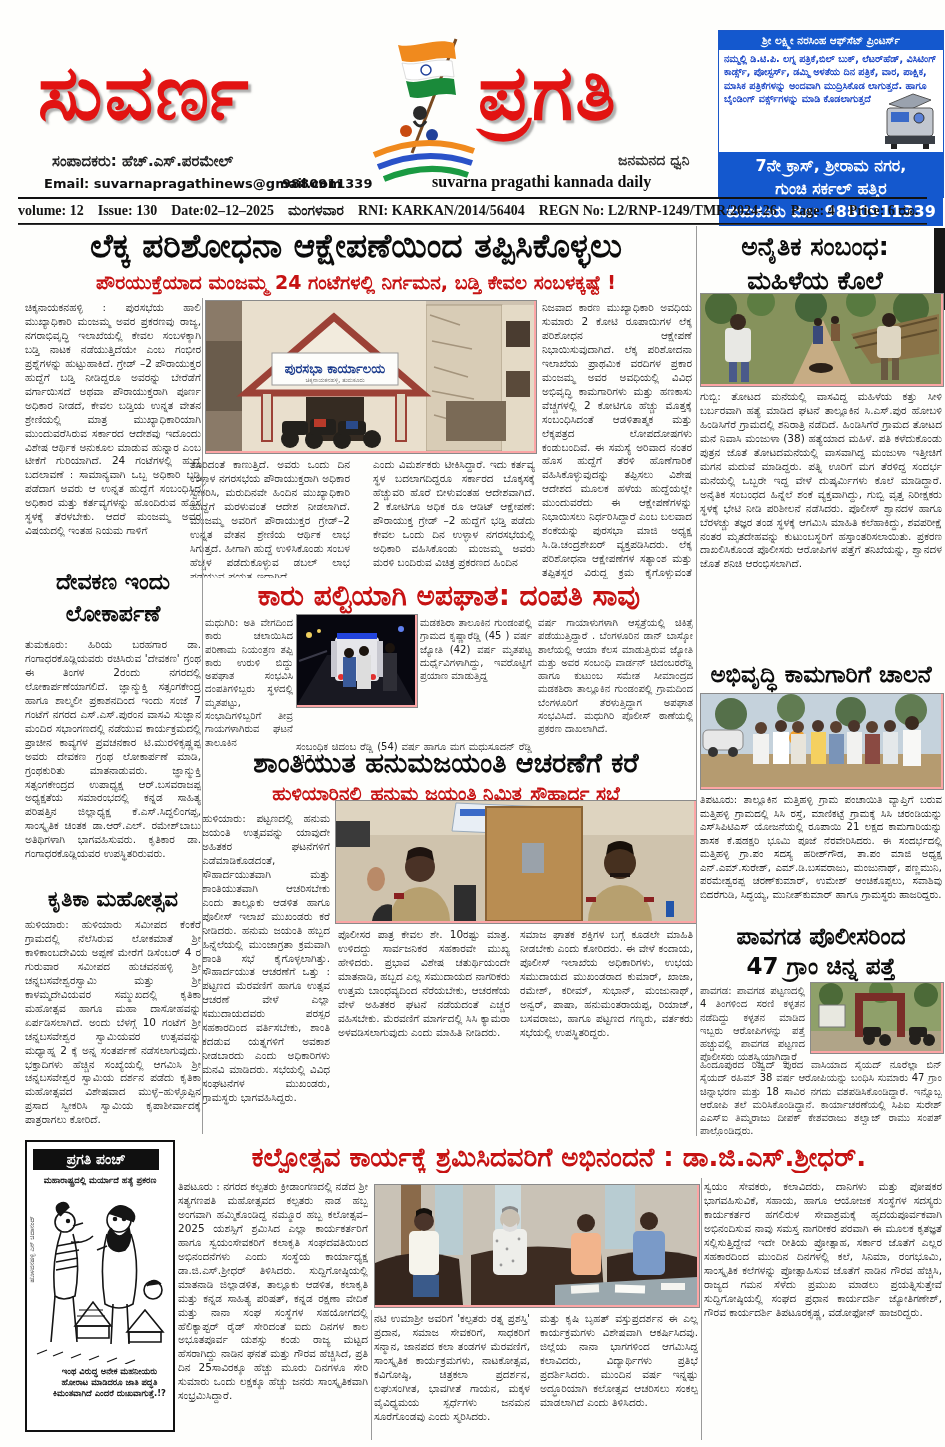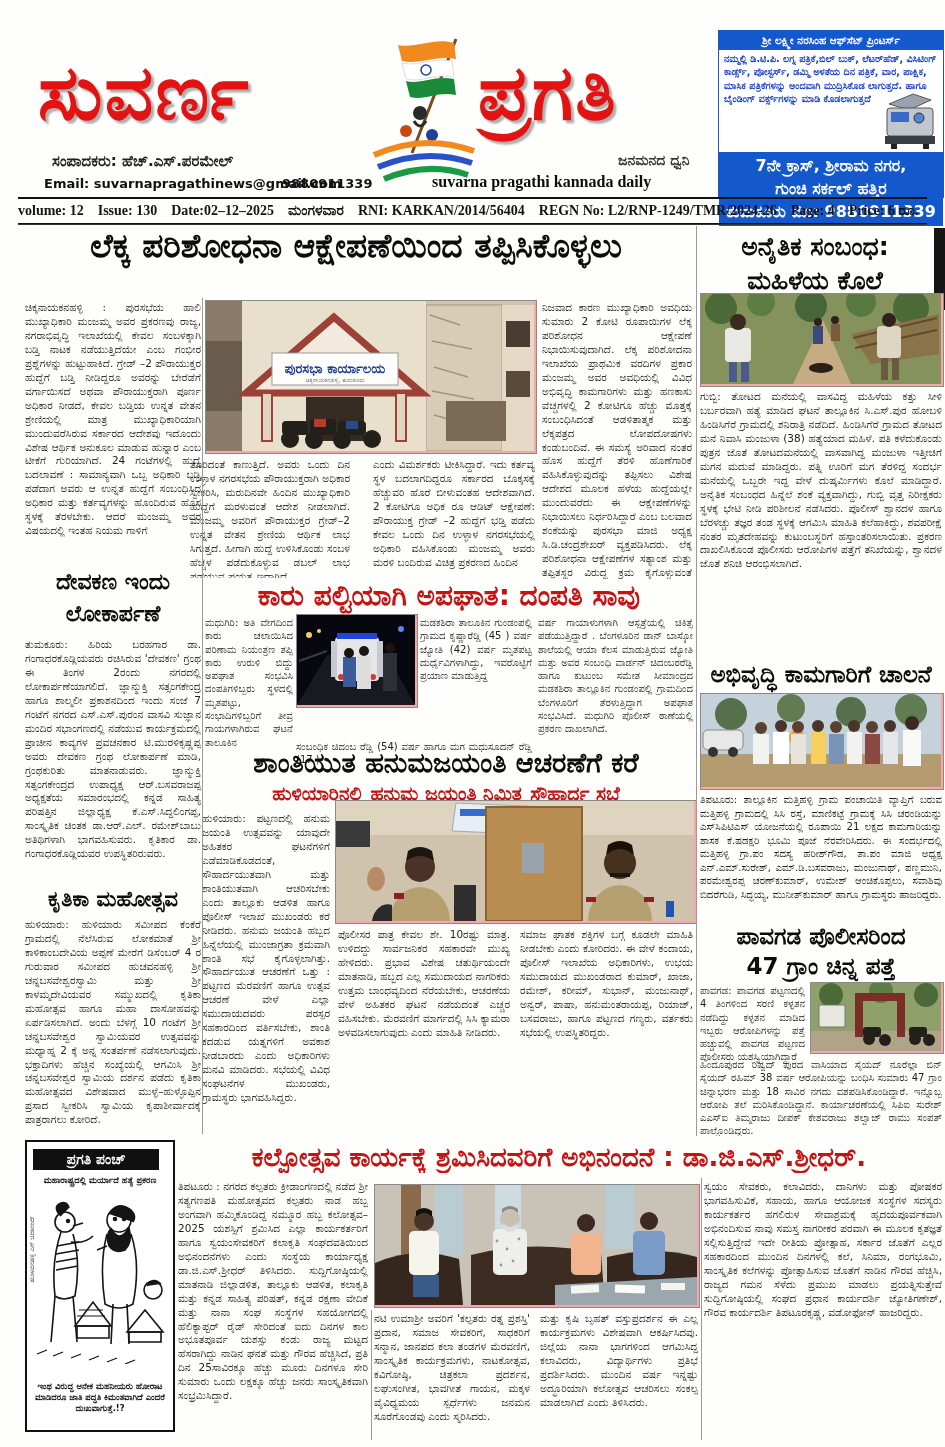--- a/index.html
+++ b/index.html
@@ -86,20 +86,21 @@
     <span>Date:02–12–2025</span>
     <span>ಮಂಗಳವಾರ</span>
     <span>RNI: KARKAN/2014/56404</span>
     <span>REGN No: L2/RNP-1249/TMR/2024-26</span>
     <span>Page: 4</span>
     <span>Price: 6 ರೂ.</span>
   </div>
   <div class="abs" style="left:18px;top:224px;width:909px;height:1px;background:#333;"></div>
 
   <div class="abs hb" style="left:20px;top:229px;width:672px;font-size:33px;line-height:1.05;white-space:nowrap;">ಲೆಕ್ಕ ಪರಿಶೋಧನಾ ಆಕ್ಷೇಪಣೆಯಿಂದ ತಪ್ಪಿಸಿಕೊಳ್ಳಲು</div>
+  <div class="abs hred" style="left:20px;top:271px;width:672px;font-size:19px;">ಪೌರಯುಕ್ತೆಯಾದ ಮಂಜಮ್ಮ 24 ಗಂಟೆಗಳಲ್ಲಿ ನಿರ್ಗಮನ, ಬಡ್ತಿ ಕೇವಲ ಸಂಬಳಕ್ಕಷ್ಟೆ !</div>
 
   <div class="abs bt" style="left:25px;top:301px;width:176px;height:262px;">ಚಿಕ್ಕನಾಯಕನಹಳ್ಳಿ : ಪುರಸಭೆಯ ಹಾಲಿ ಮುಖ್ಯಾಧಿಕಾರಿ ಮಂಜಮ್ಮ ಅವರ ಪ್ರಕರಣವು ರಾಜ್ಯ, ನಗರಾಭಿವೃದ್ಧಿ ಇಲಾಖೆಯಲ್ಲಿ ಕೇವಲ ಸಂಬಳಕ್ಕಾಗಿ ಬಡ್ತಿ ನಾಟಕ ನಡೆಯುತ್ತಿದೆಯೇ ಎಂಬ ಗಂಭೀರ ಪ್ರಶ್ನೆಗಳನ್ನು ಹುಟ್ಟುಹಾಕಿದೆ. ಗ್ರೇಡ್ –2 ಪೌರಾಯುಕ್ತರ ಹುದ್ದೆಗೆ ಬಡ್ತಿ ನೀಡಿದ್ದರೂ ಅವರನ್ನು ಬೇರೆಡೆಗೆ ವರ್ಗಾಯಿಸದೆ ಅಥವಾ ಪೌರಾಯುಕ್ತರಾಗಿ ಪೂರ್ಣ ಅಧಿಕಾರ ನೀಡದೆ, ಕೇವಲ ಬಡ್ತಿಯ ಉನ್ನತ ವೇತನ ಶ್ರೇಣಿಯಲ್ಲಿ ಮಾತ್ರ ಮುಖ್ಯಾಧಿಕಾರಿಯಾಗಿ ಮುಂದುವರೆಸಿರುವ ಸರ್ಕಾರದ ಆದೇಶವು ಇದೊಂದು ವಿಶೇಷ ಆರ್ಥಿಕ ಅನುಕೂಲ ಮಾಡುವ ಹುನ್ನಾರ ಎಂಬ ಟೀಕೆಗೆ ಗುರಿಯಾಗಿದೆ. 24 ಗಂಟೆಗಳಲ್ಲಿ ಹುದ್ದೆ ಬದಲಾವಣೆ : ಸಾಮಾನ್ಯವಾಗಿ ಒಬ್ಬ ಅಧಿಕಾರಿ ಬಡ್ತಿ ಪಡೆದಾಗ ಅವರು ಆ ಉನ್ನತ ಹುದ್ದೆಗೆ ಸಂಬಂಧಿಸಿದ ಅಧಿಕಾರ ಮತ್ತು ಕರ್ತವ್ಯಗಳನ್ನು ಹೊಂದಿರುವ ಹೊಸ ಸ್ಥಳಕ್ಕೆ ತೆರಳಬೇಕು. ಆದರೆ ಮಂಜಮ್ಮ ಅವರ ವಿಷಯದಲ್ಲಿ ಇಂತಹ ನಿಯಮ ಗಾಳಿಗೆ</div>
 
   <div class="abs photo" style="left:205px;top:300px;width:330px;height:152px;">
     <svg width="328" height="150" viewBox="0 0 328 150">
       <rect width="328" height="150" fill="#cfc3b1"></rect>
       <rect x="0" y="0" width="36" height="150" fill="#8a7a68"></rect>
       <rect x="0" y="40" width="36" height="70" fill="#6a5c4c"></rect>
       <rect x="220" y="4" width="76" height="146" fill="#d8ccb6" stroke="#a89a82"></rect>
       <path d="M224 14 l30 10 m-28 16 l40 8 m-38 18 l34 10 m-36 14 l42 8 m-40 16 l36 10" stroke="#a4947c" stroke-width="1.5" fill="none"></path>
@@ -332,21 +333,21 @@
           <path d="M50 140 h32 v12 h-32 Z"></path>
           <path d="M52 124 l24 0 m-26 6 l28 0" stroke-width="1"></path>
           <polygon points="100,146 118,124 136,146" fill="#fff"></polygon>
           <path d="M102 146 h32 v10 h-32 Z"></path>
           <circle cx="126" cy="104" r="9" fill="#fff"></circle>
           <path d="M120 100 q6 -10 14 -2" fill="#151515"></path>
           <path d="M10 168 l10 -4 m6 6 l10 -4 m8 6 l10 -4 m8 6 l10 -4 m8 6 l10 -4 m8 6 l10 -4" stroke-width="1.2"></path>
         </g>
       </svg>
     </div>
-    <div class="ct-cap" style="margin-top:17px;">ಇಂಥ ವಿರುದ್ಧ ಅನೇಕ ಮಹನೀಯರು ಹೋರಾಟ ಮಾಡಿದರೂ ಜಾತಿ ಪದ್ಧತಿ ಕಿಮಂತವಾಗಿದೆ ಎಂದರೆ ದುಃಖವಾಗುತ್ತೆ.!?</div>
+    <div class="ct-cap" style="margin-top:2px;padding-left:24px;">ಇಂಥ ವಿರುದ್ಧ ಅನೇಕ ಮಹನೀಯರು ಹೋರಾಟ ಮಾಡಿದರೂ ಜಾತಿ ಪದ್ಧತಿ ಕಿಮಂತವಾಗಿದೆ ಎಂದರೆ ದುಃಖವಾಗುತ್ತೆ.!?</div>
   </div>
 
   <div class="abs hred" style="left:176px;top:1142px;width:766px;font-size:26px;white-space:nowrap;overflow:hidden;">ಕಲ್ಪೋತ್ಸವ ಕಾರ್ಯಕ್ಕೆ ಶ್ರಮಿಸಿದವರಿಗೆ ಅಭಿನಂದನೆ : ಡಾ.ಜಿ.ಎಸ್.ಶ್ರೀಧರ್.</div>
   <div class="abs bt" style="left:178px;top:1180px;width:190px;height:262px;">ತಿಪಟೂರು : ನಗರದ ಕಲ್ಪತರು ಕ್ರೀಡಾಂಗಣದಲ್ಲಿ ನಡೆದ ಶ್ರೀ ಸತ್ಯಗಣಪತಿ ಮಹೋತ್ಸವದ ಕಲ್ಪತರು ನಾಡ ಹಬ್ಬ ಅಂಗವಾಗಿ ಹಮ್ಮಿಕೊಂಡಿದ್ದ ನಮ್ಮೂರ ಹಬ್ಬ ಕಲೋತ್ಸವ–2025 ಯಶಸ್ಸಿಗೆ ಶ್ರಮಿಸಿದ ಎಲ್ಲಾ ಕಾರ್ಯಕರ್ತರಿಗೆ ಹಾಗೂ ಸ್ವಯಂಸೇವಕರಿಗೆ ಕಲಾಕೃತಿ ಸಂಘದವತಿಯಿಂದ ಅಭಿನಂದನೆಗಳು ಎಂದು ಸಂಸ್ಥೆಯ ಕಾರ್ಯಾಧ್ಯಕ್ಷ ಡಾ.ಜಿ.ಎಸ್.ಶ್ರೀಧರ್ ತಿಳಿಸಿದರು. ಸುದ್ದಿಗೋಷ್ಠಿಯಲ್ಲಿ ಮಾತನಾಡಿ ಜಿಲ್ಲಾಡಳಿತ, ತಾಲ್ಲೂಕು ಆಡಳಿತ, ಕಲಾಕೃತಿ ಮತ್ತು ಕನ್ನಡ ಸಾಹಿತ್ಯ ಪರಿಷತ್, ಕನ್ನಡ ರಕ್ಷಣಾ ವೇದಿಕೆ ಮತ್ತು ನಾನಾ ಸಂಘ ಸಂಸ್ಥೆಗಳ ಸಹಯೋಗದಲ್ಲಿ ಹೆಲಿಕ್ಯಾಪ್ಟರ್ ರೈಡ್ ಸೇರಿದಂತೆ ಐದು ದಿನಗಳ ಕಾಲ ಅಭೂತಪೂರ್ವ ಯಶಸ್ಸು ಕಂಡು ರಾಜ್ಯ ಮಟ್ಟದ ಹೆಸರಾಗಿದ್ದು ನಾಡಿನ ಘನತೆ ಮತ್ತು ಗೌರವ ಹೆಚ್ಚಿಸಿದೆ, ಪ್ರತಿ ದಿನ 25ಸಾವಿರಕ್ಕೂ ಹೆಚ್ಚು ಮೂರು ದಿನಗಳೂ ಸೇರಿ ಸುಮಾರು ಒಂದು ಲಕ್ಷಕ್ಕೂ ಹೆಚ್ಚು ಜನರು ಸಾಂಸ್ಕೃತಿಕವಾಗಿ ಸಂಭ್ರಮಿಸಿದ್ದಾರೆ.</div>
 
   <div class="abs photo" style="left:374px;top:1184px;width:324px;height:122px;">
     <svg width="322" height="120" viewBox="0 0 322 120">
       <rect width="322" height="120" fill="#c9c2b6"></rect>
       <rect x="26" y="0" width="20" height="120" fill="#8a6a4a"></rect>
       <rect x="60" y="0" width="28" height="70" fill="#b8ccd2"></rect>

